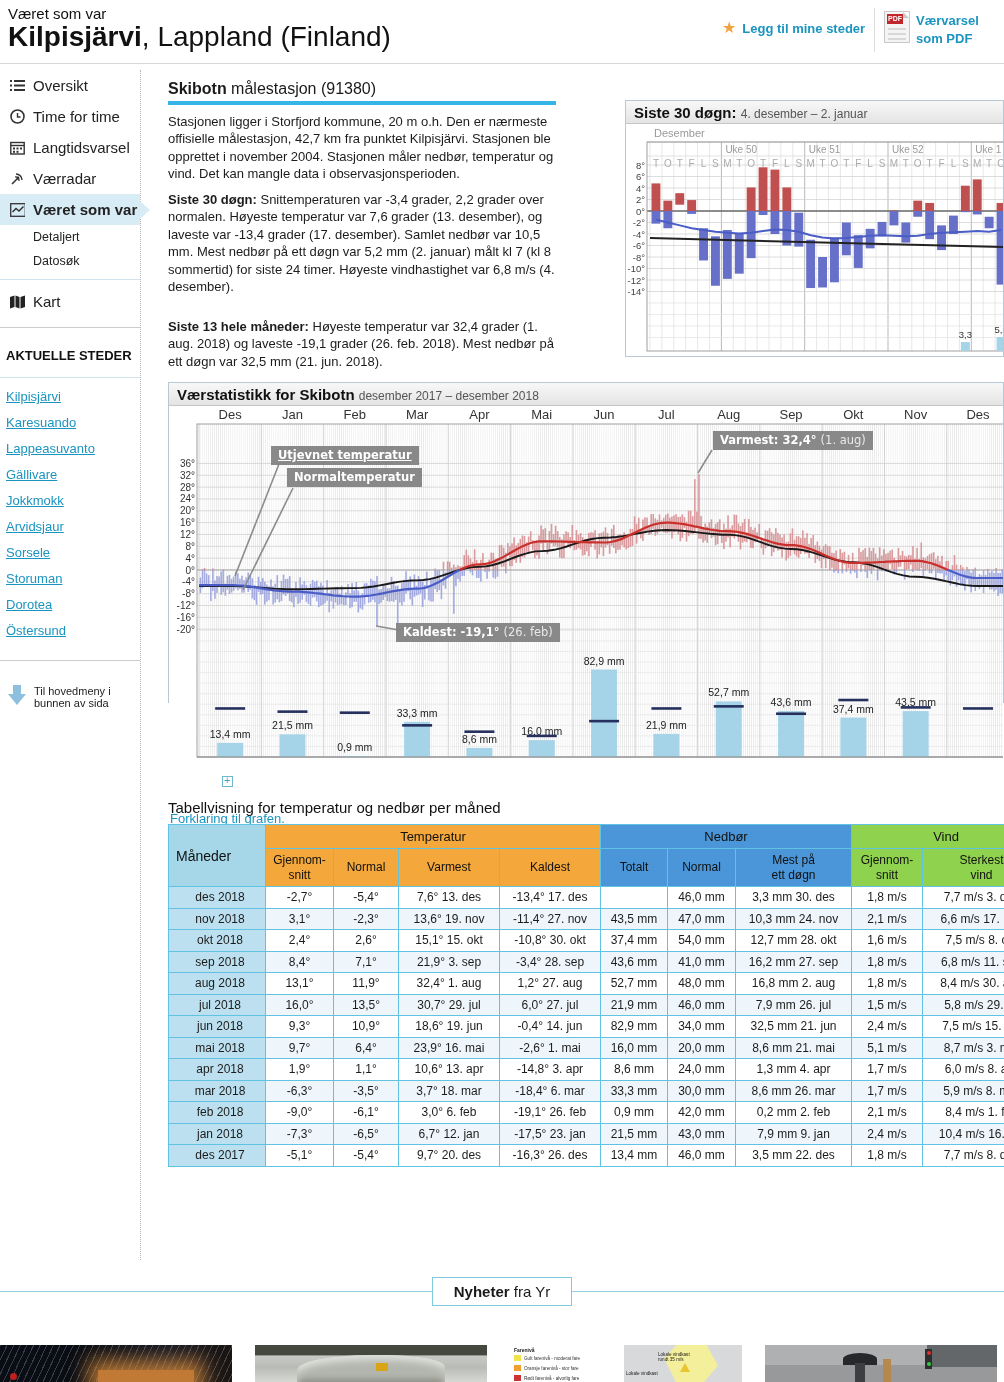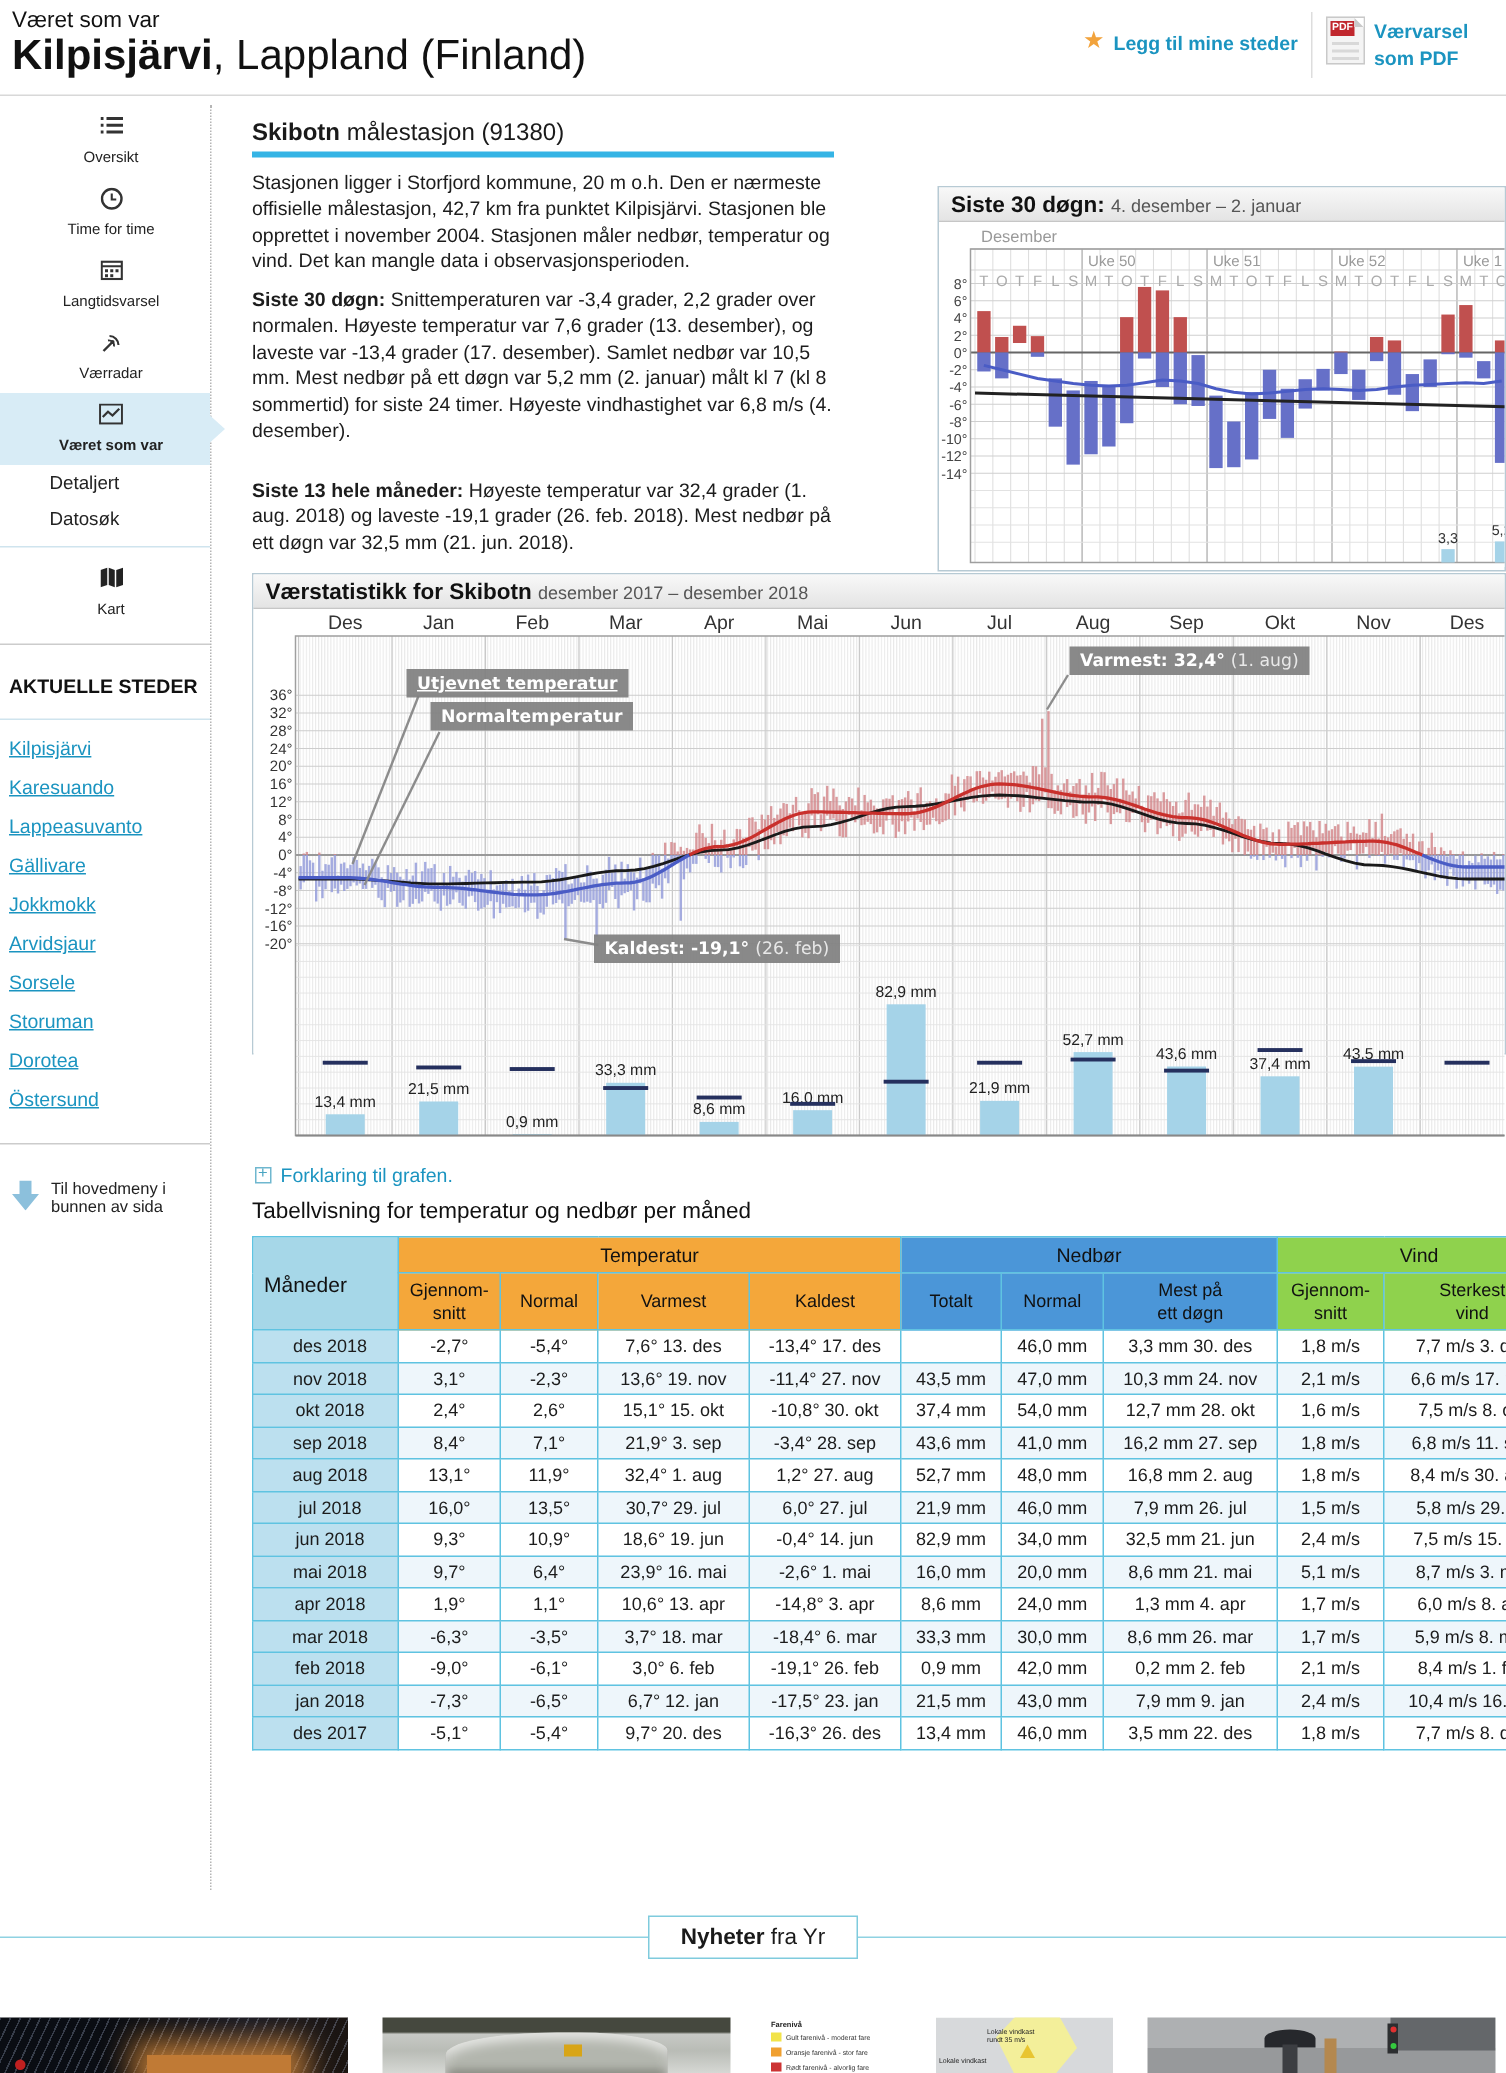--- a/index.html
+++ b/index.html
@@ -16,21 +16,21 @@
   .star { color:#f2a33c; font-size:16px; line-height:16px; }
   #hdr-vdiv { position:absolute; left:874px; top:8px; height:44px; border-left:1px solid #ddd; }
   #pdf-icon { position:absolute; left:884px; top:11px; width:26px; height:32px; background:#f4f4f4; border:1px solid #c9c9c9; }
   #pdf-icon .band { position:absolute; left:2px; top:2px; right:6px; height:10px; background:#c0272d; color:#fff; font-size:7px; font-weight:bold; text-align:center; line-height:10px; }
   #pdf-icon .fold { position:absolute; right:0; top:0; border-left:6px solid #c9c9c9; border-top:6px solid #fff; }
   #pdf-icon .ln { position:absolute; left:3px; right:3px; height:2px; background:#d8d8d8; }
   #pdf-link { position:absolute; left:916px; top:12px; width:88px; font-size:13px; font-weight:bold; color:#1b94c0; line-height:1.35; }
 
   
   #sidebar { position:absolute; left:0; top:70px; width:141px; height:1190px; border-right:1px dotted #b5b5b5; background:#fff; }
-  .nav-item { display:flex; align-items:center; gap:8px; padding:7px 2px 7px 10px; font-size:10px; color:#222; cursor:pointer; position:relative;flex-direction:column; }
+  .nav-item { display:flex; align-items:center; gap:8px; padding:7px 2px 7px 10px; font-size:15px; color:#222; cursor:pointer; position:relative; }
   .nav-item svg { flex:0 0 15px; }
   .nav-item.active { background:#d8ecf6; font-weight:bold; }
   .nav-item.active:after { content:""; position:absolute; right:-10px; top:50%; margin-top:-9px;
     border-left:10px solid #d8ecf6; border-top:9px solid transparent; border-bottom:9px solid transparent; }
   .nav-sub { padding:5px 2px 5px 33px; font-size:12.5px; color:#222; cursor:pointer; }
   .side-div { border-top:1px solid #cfe4ee; margin:6px 0; }
   .side-div2 { border-top:1px solid #cccccc; margin:10px 0; }
   #places-hdr { font-size:13px; font-weight:bold; padding:10px 0 8px 6px; color:#111; }
   .place { display:block; font-size:13px; color:#1b94c0; text-decoration:underline; padding:5px 0 6px 6px; }
   #to-bottom { display:flex; gap:8px; padding:14px 2px 0 8px; font-size:11px; color:#222; align-items:flex-start; cursor:pointer; }
@@ -46,21 +46,21 @@
   .chartbox .chead { height:23px; background:linear-gradient(180deg,#f8f8f8,#e4e4e4); border-bottom:1px solid #c6c6c6;
      font-size:15px; font-weight:bold; padding:3px 0 0 8px; color:#111; white-space:nowrap; }
   .chead .sub { font-weight:normal; font-size:12px; color:#555; }
   .cbody { position:relative; overflow:hidden; background:#fff; }
   svg text { font-family:"Liberation Sans","DejaVu Sans",sans-serif; }
   .chart-tip { position:absolute; background:rgba(128,128,128,.93); color:#fff; font-weight:bold;
      font-size:11.5px; padding:2px 7px 3px; white-space:nowrap; font-family:"DejaVu Sans",sans-serif; }
   .chart-tip .lt { font-weight:normal; color:#e8e8e8; }
 
   
-  #explain { position:absolute; left:170px; top:776px; font-size:13px; color:#1b94c0; display:flex; gap:6px; align-items:center; }
+  #explain { position:absolute; left:170px; top:776px; font-size:13px; color:#1b94c0; display:flex; gap:24px; align-items:center;flex-direction:column; }
   .plusbox { width:11px; height:11px; border:1px solid #6fb7cf; position:relative; display:inline-block; }
   .plusbox:before { content:"+"; position:absolute; left:1px; top:-3px; font-size:11px; color:#4aa5c2; }
   #tbl-caption { position:absolute; left:168px; top:799px; font-size:15px; color:#111; }
   #tbl-caption .b { font-weight:normal; }
   #tbl-wrap { position:absolute; left:168px; top:824px; width:836px; height:349px; overflow:hidden; }
   #tbl-wrap table { border-collapse:collapse; table-layout:fixed; width:872px; }
   #tbl-wrap th, #tbl-wrap td { border:1px solid #5fc3e1; font-weight:normal; }
   th.grp { height:24px; font-size:13px; text-align:center; color:#111; }
   th.subh { height:38px; font-size:12px; text-align:center; white-space:pre-line; line-height:1.25; color:#111; }
   th.mhead { background:#a6d7e8; font-size:14px; text-align:left; padding-left:7px; color:#111; }
@@ -210,21 +210,21 @@
     <span style="max-width:92px">Til hovedmeny i bunnen av sida</span>
   </div>
 </div>
 
 <div id="st-head"><span class="b">Skibotn</span><span> målestasjon (91380)</span></div>
 <div id="st-bar"></div>
 <div class="st-p" style="top:113px">Stasjonen ligger i Storfjord kommune, 20 m o.h. Den er nærmeste offisielle målestasjon, 42,7 km fra punktet Kilpisjärvi. Stasjonen ble opprettet i november 2004. Stasjonen måler nedbør, temperatur og vind. Det kan mangle data i observasjonsperioden.</div>
 <div class="st-p" style="top:191px"><b>Siste 30 døgn:</b><span> Snittemperaturen var -3,4 grader, 2,2 grader over normalen. Høyeste temperatur var 7,6 grader (13. desember), og laveste var -13,4 grader (17. desember). Samlet nedbør var 10,5 mm. Mest nedbør på ett døgn var 5,2 mm (2. januar) målt kl 7 (kl 8 sommertid) for siste 24 timer. Høyeste vindhastighet var 6,8 m/s (4. desember).</span></div>
 <div class="st-p" style="top:318px"><b>Siste 13 hele måneder:</b><span> Høyeste temperatur var 32,4 grader (1. aug. 2018) og laveste -19,1 grader (26. feb. 2018). Mest nedbør på ett døgn var 32,5 mm (21. jun. 2018).</span></div>
 
-<div class="chartbox" style="left:625px; top:100px; width:379px; height:257px;margin-top:24px;">
+<div class="chartbox" style="left:625px; top:100px; width:379px; height:257px;">
   <div class="chead"><span>Siste 30 døgn:</span> <span class="sub">4. desember – 2. januar</span></div>
   <div class="cbody" style="height:230px;">
     <svg id="svg30" width="430" height="230">
         <g>
           <line x1="24" y1="18" x2="24" y2="227" stroke="#dedede" stroke-width="0.7"></line>
           <line x1="35.9" y1="18" x2="35.9" y2="227" stroke="#dedede" stroke-width="0.7"></line>
           <line x1="47.8" y1="18" x2="47.8" y2="227" stroke="#dedede" stroke-width="0.7"></line>
           <line x1="59.7" y1="18" x2="59.7" y2="227" stroke="#dedede" stroke-width="0.7"></line>
           <line x1="71.6" y1="18" x2="71.6" y2="227" stroke="#dedede" stroke-width="0.7"></line>
           <line x1="83.5" y1="18" x2="83.5" y2="227" stroke="#dedede" stroke-width="0.7"></line>

